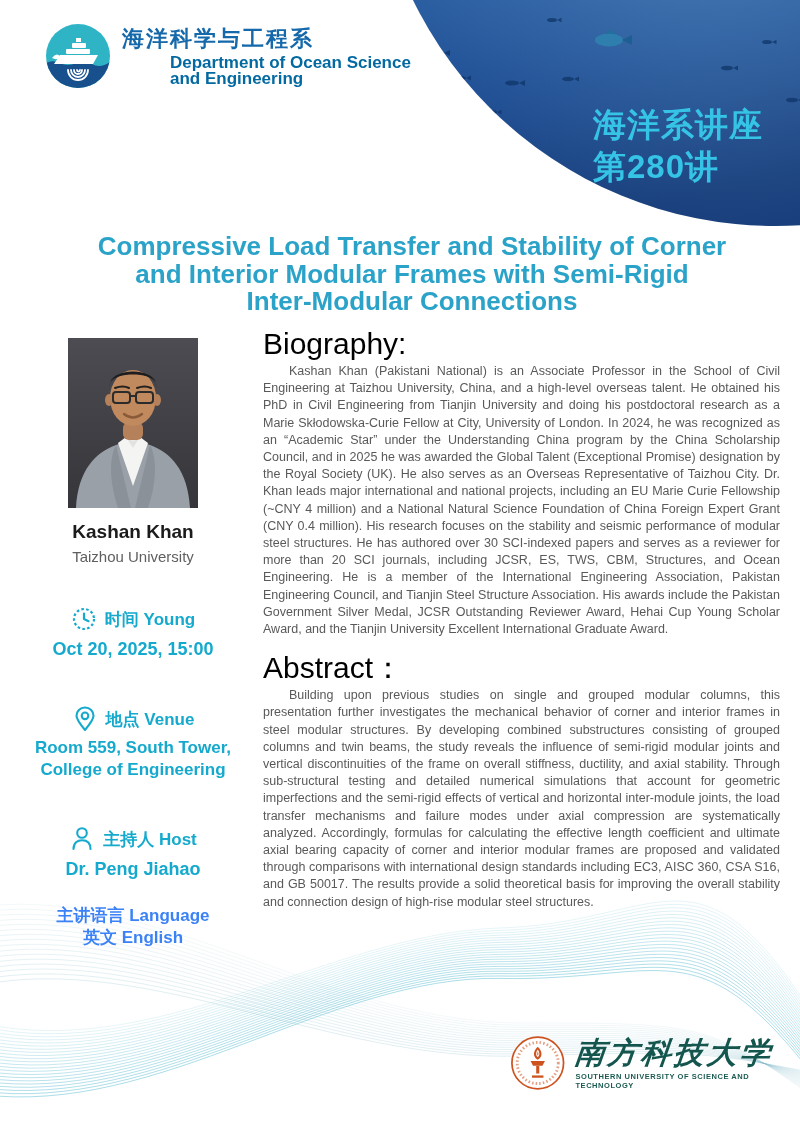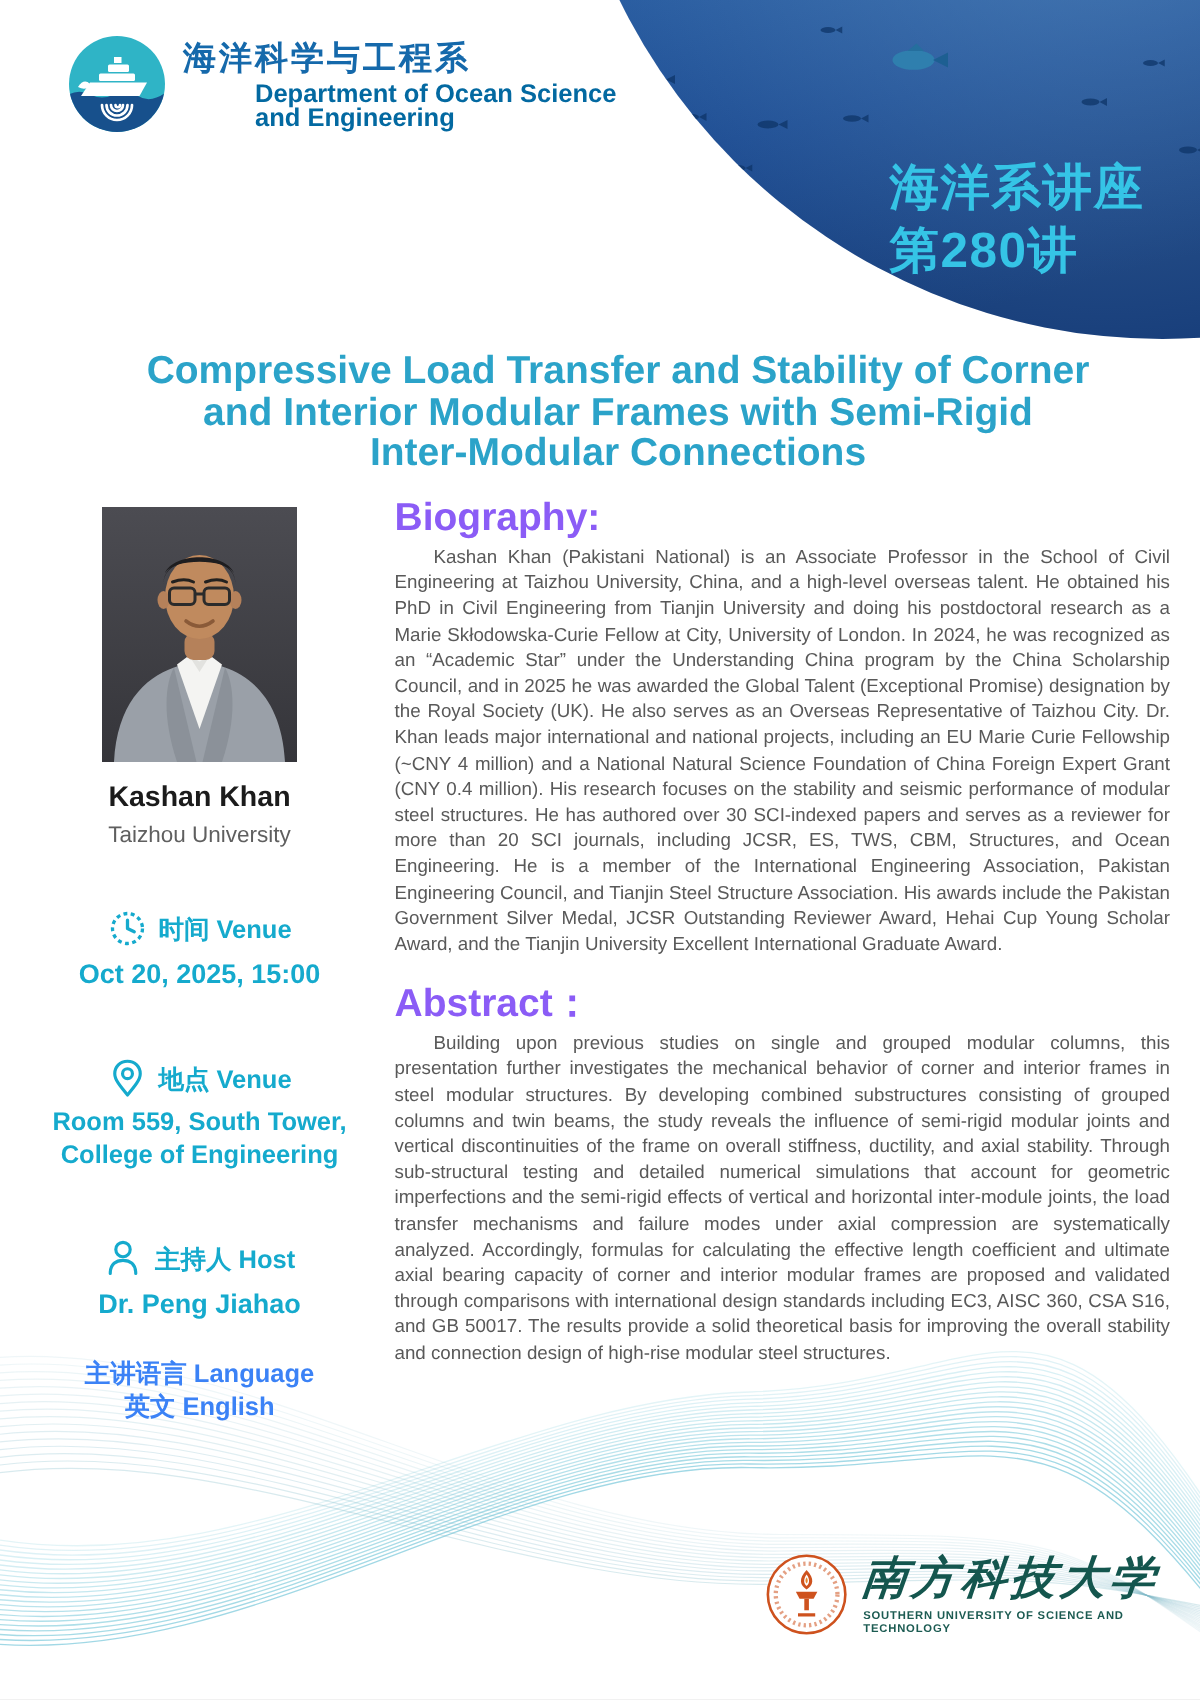--- a/index.html
+++ b/index.html
@@ -43,21 +43,21 @@
 
   .detail-block { margin-top:44px; }
   .detail-block.first { margin-top:38px; }
   .detail-head { display:flex; align-items:center; justify-content:center; gap:8px; height:28px; }
   .detail-label { font-size:17px; font-weight:bold; color:#15aacd; }
   .detail-value { margin-top:4px; font-size:17px; font-weight:600; color:#15aacd; line-height:22px; }
   .detail-value.time { font-size:18px; line-height:24px; }
   .detail-value.host { font-size:18px; line-height:24px; }
   .lang-block { margin-top:24px; font-size:17px; font-weight:700; color:#3b82f6; line-height:22px; }
 
-  .section-heading { font-size:26px; font-weight:bold; color:#8b5cf6; line-height:28px; }
+  .section-heading { font-size:30px; font-weight:normal; color:#000000; line-height:28px; }
   .section-body {
     margin-top:5px; font-size:12.5px; color:#595959; line-height:17.2px;
     text-align:justify; text-indent:26px;
   }
   .section-block + .section-block { margin-top:16px; }
 
   
   .waves { position:absolute; left:0; bottom:0; width:800px; height:260px; z-index:1; }
 
   
@@ -207,21 +207,21 @@
     </div>
     <div class="speaker-name">Kashan Khan</div>
     <div class="speaker-affiliation">Taizhou University</div>
 
     <div class="detail-block first">
       <div class="detail-head">
         <svg width="26" height="26" viewBox="0 0 26 26">
           <circle cx="13" cy="13" r="10" class="icon-cyan" stroke-width="2.2" stroke-dasharray="2.6 2.3"></circle>
           <path d="M13 7.5 V13 L17.5 15.2" class="icon-cyan" stroke-width="2.2" stroke-linecap="round" stroke-linejoin="round"></path>
         </svg>
-        <span class="detail-label">时间 Venue</span>
+        <span class="detail-label">时间 Young</span>
       </div>
       <div class="detail-value time">Oct 20, 2025, 15:00</div>
     </div>
 
     <div class="detail-block">
       <div class="detail-head">
         <svg width="26" height="28" viewBox="0 0 26 28">
           <path d="M13 2.5 C8 2.5 4.5 6.3 4.5 10.8 C4.5 14.8 8 19 13 25 C18 19 21.5 14.8 21.5 10.8 C21.5 6.3 18 2.5 13 2.5 Z" class="icon-cyan" stroke-width="2.1" stroke-linejoin="round"></path>
           <circle cx="13" cy="10.8" r="3.3" class="icon-cyan" stroke-width="2.1"></circle>
         </svg>

